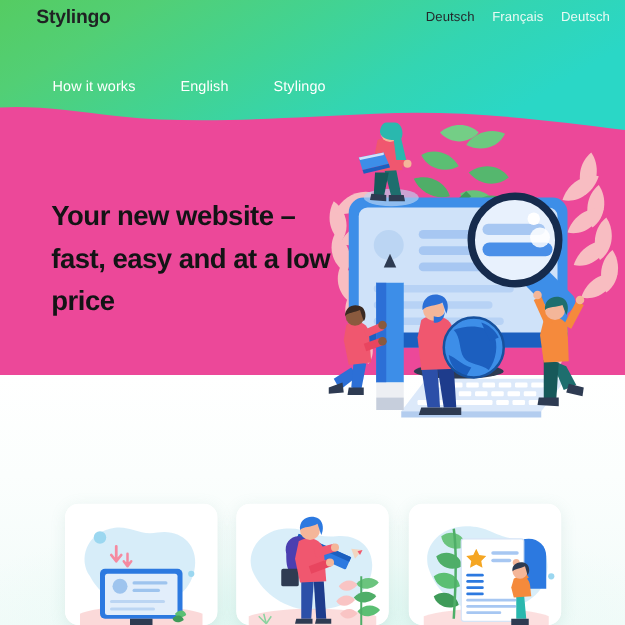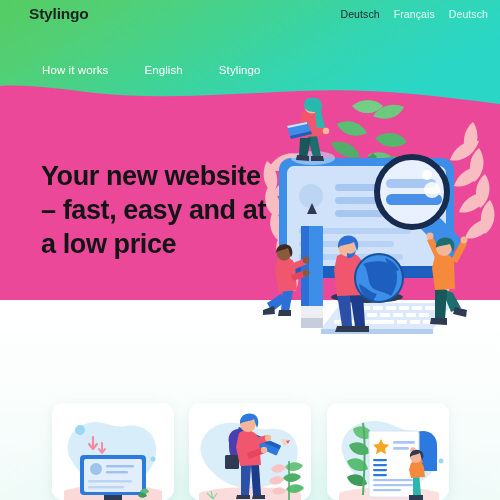--- a/index.html
+++ b/index.html
@@ -112,21 +112,21 @@
     font-family: "Liberation Sans", sans-serif;
     cursor: pointer;
   }
 
   
   .hero-title {
     position: absolute;
     left: 41px;
     top: 141px;
     width: 230px;
-    font-size: 27px;
+    font-size: 22px;
     line-height: 34px;
     font-weight: bold;
     color: #131415;
     letter-spacing: -0.4px;
   }
   .cta-button {
     position: absolute;
     left: 41px;
     top: 300px;
     width: 107px;

